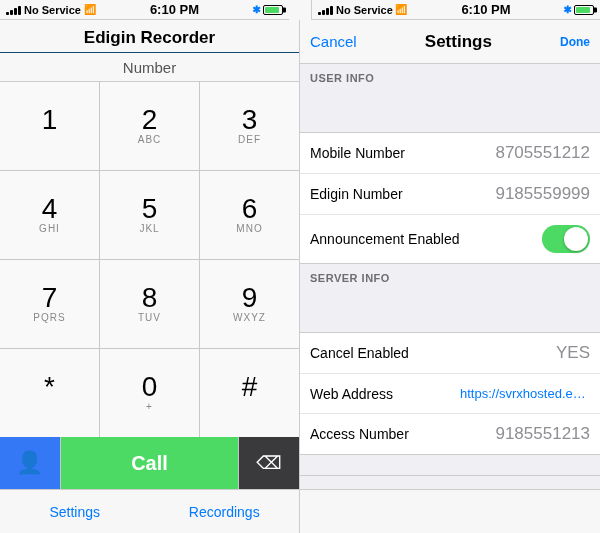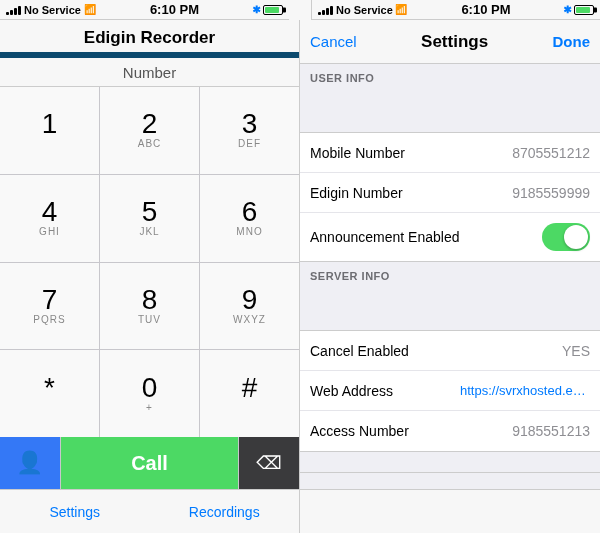--- a/index.html
+++ b/index.html
@@ -94,21 +94,21 @@
       background: #f2f2f7;
       border-right: 1px solid #ccc;
     }
     .dialer-header {
       text-align: center;
       padding: 8px 12px 4px;
       font-size: 17px;
       font-weight: 600;
       color: #000;
       background: #f7f7f7;
-      border-bottom: 6px solid #0c4a6e;
+      border-bottom: 1px solid #0c4a6e;
     }
     .dialer-number-label {
       text-align: center;
       padding: 6px 0 5px;
       font-size: 15px;
       color: #555;
       background: #f7f7f7;
       border-bottom: 1px solid #ccc;
     }
     .keypad {
@@ -222,21 +222,21 @@
       font-size: 15px;
       color: #007AFF;
       cursor: pointer;
     }
     .nav-title {
       font-size: 17px;
       font-weight: 600;
       color: #000;
     }
     .nav-done {
-      font-size: 15px;
+      font-size: 12px;
       color: #007AFF;
       font-weight: 600;
       cursor: pointer;
     }
 
     
     .settings-body {
       flex: 1;
       overflow-y: auto;
     }
@@ -264,21 +264,21 @@
       min-height: 40px;
     }
     .settings-row:last-child {
       border-bottom: none;
     }
     .row-label {
       font-size: 14px;
       color: #000;
     }
     .row-value {
-      font-size: 14px;
+      font-size: 17px;
       color: #8e8e93;
     }
     .row-value-blue {
       font-size: 13px;
       color: #007AFF;
       max-width: 130px;
       overflow: hidden;
       text-overflow: ellipsis;
       white-space: nowrap;
     }

